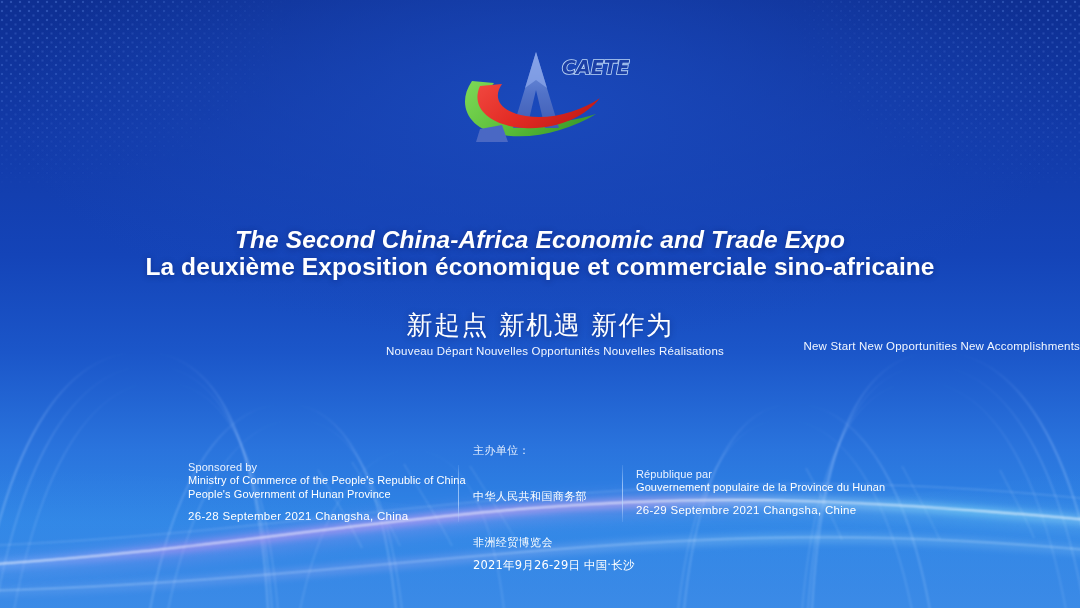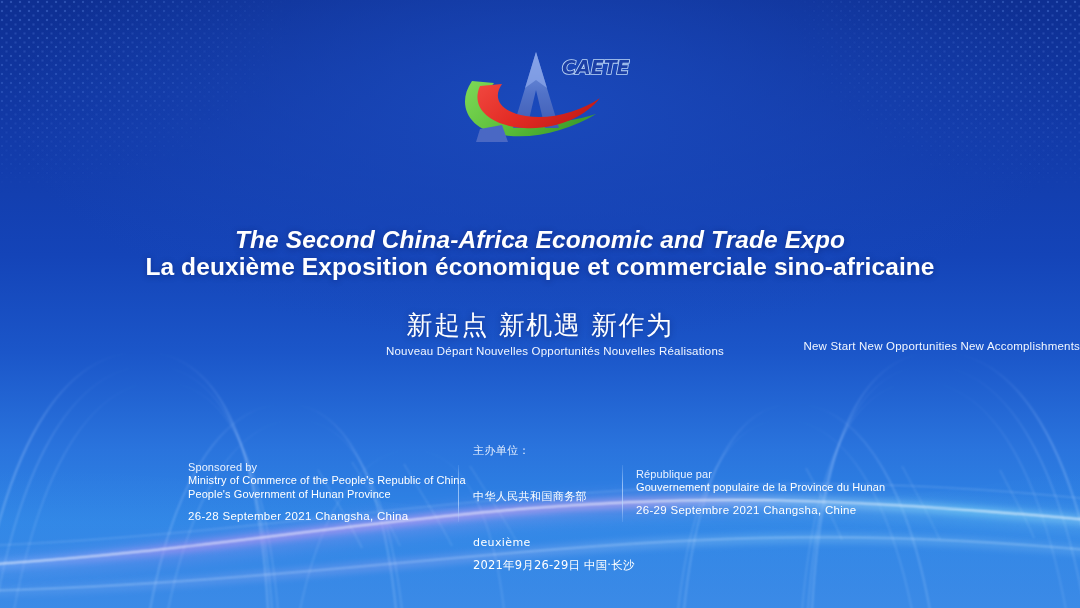--- a/index.html
+++ b/index.html
@@ -290,21 +290,21 @@
       <div class="sp-line">Ministry of Commerce of the People's Republic of China</div>
       <div class="sp-line">People's Government of Hunan Province</div>
       <div class="sp-date">26-28 September 2021   Changsha, China</div>
     </div>
 
     <div class="divider"></div>
 
     <div class="sponsor-col cn">
       <div class="sp-lead cjk">主办单位：</div>
       <div class="sp-line cjk">中华人民共和国商务部</div>
-      <div class="sp-line cjk">deuxième</div>
+      <div class="sp-line cjk">非洲经贸博览会</div>
       <div class="sp-date cjk">2021年9月26-29日  中国·长沙</div>
     </div>
 
     <div class="divider"></div>
 
     <div class="sponsor-col fr">
       <div class="sp-lead">République par</div>
       <div class="sp-line">Gouvernement populaire de la Province du Hunan</div>
       <div class="sp-date">26-29 Septembre 2021  Changsha, Chine</div>
     </div>

